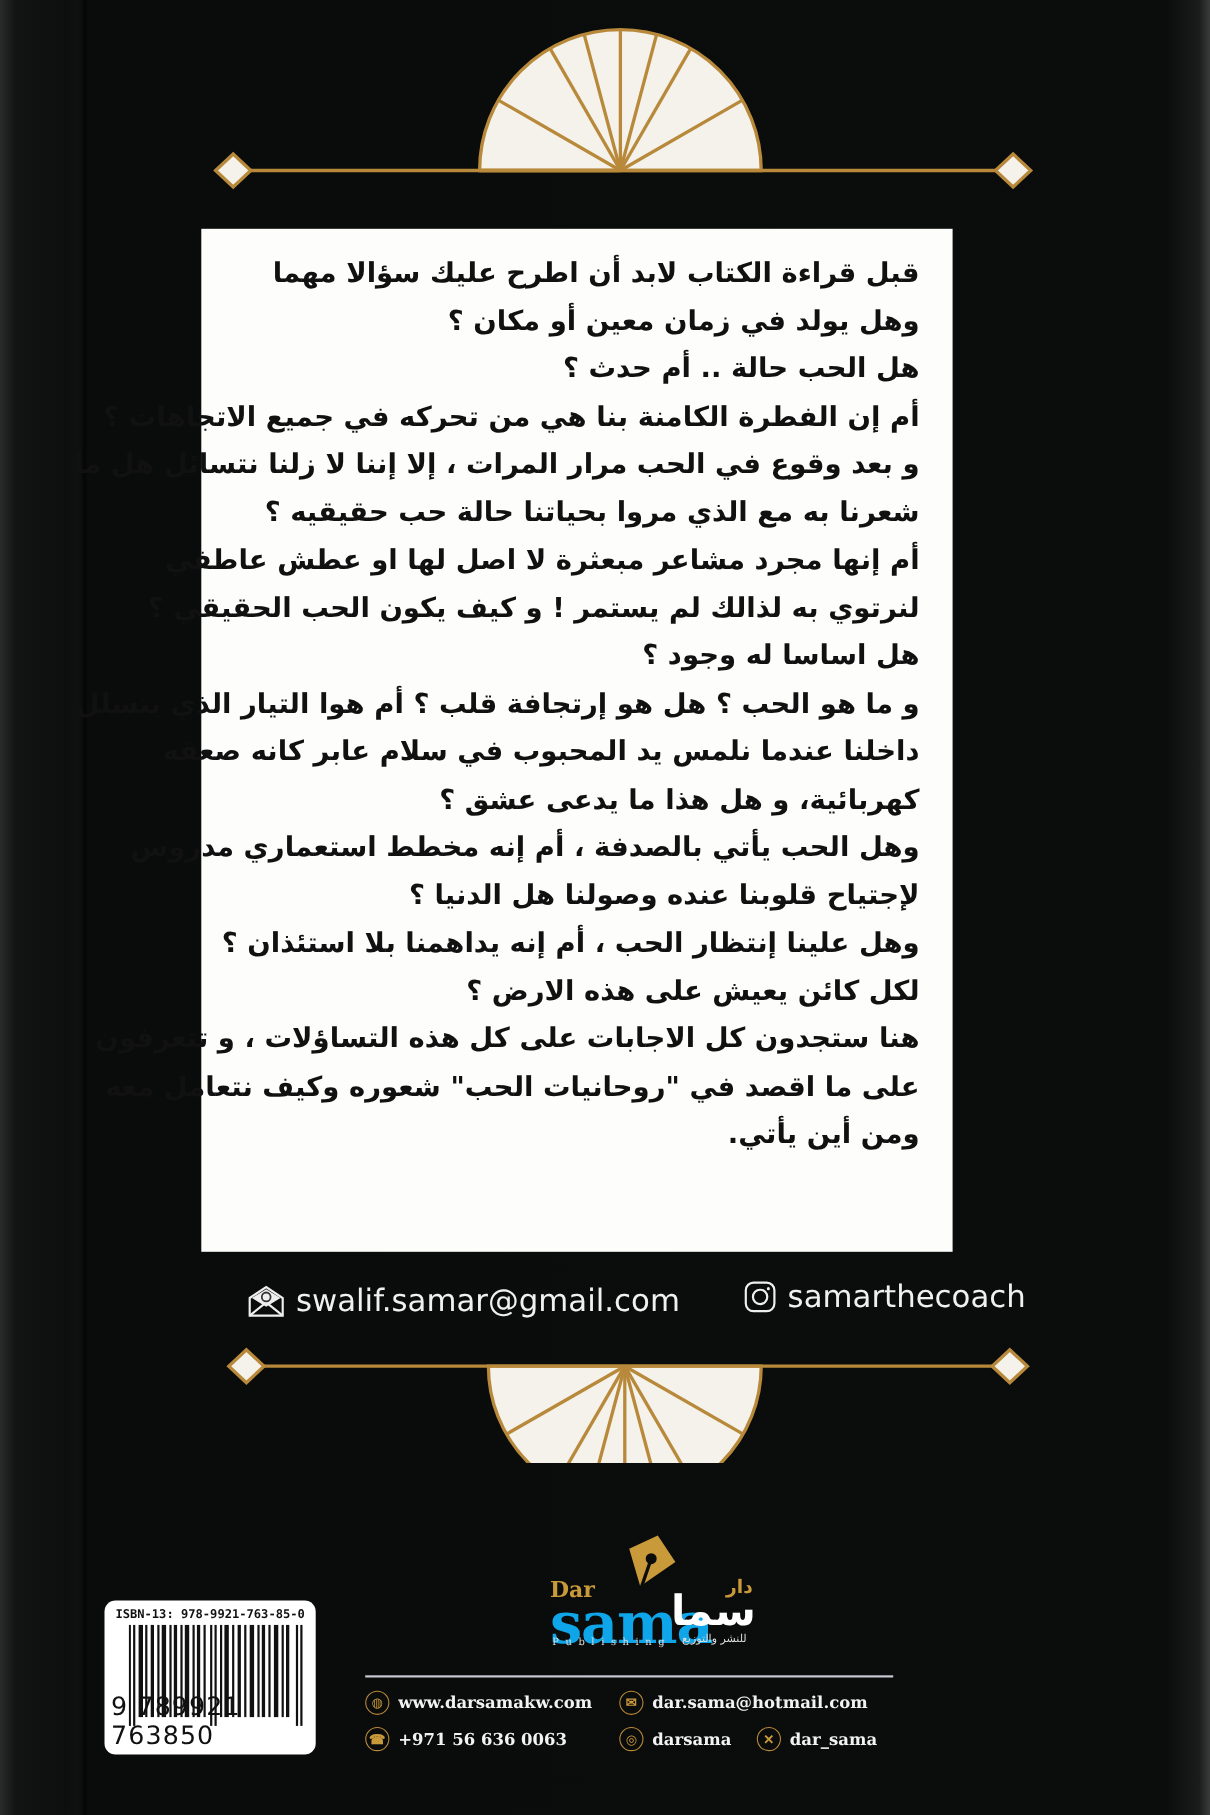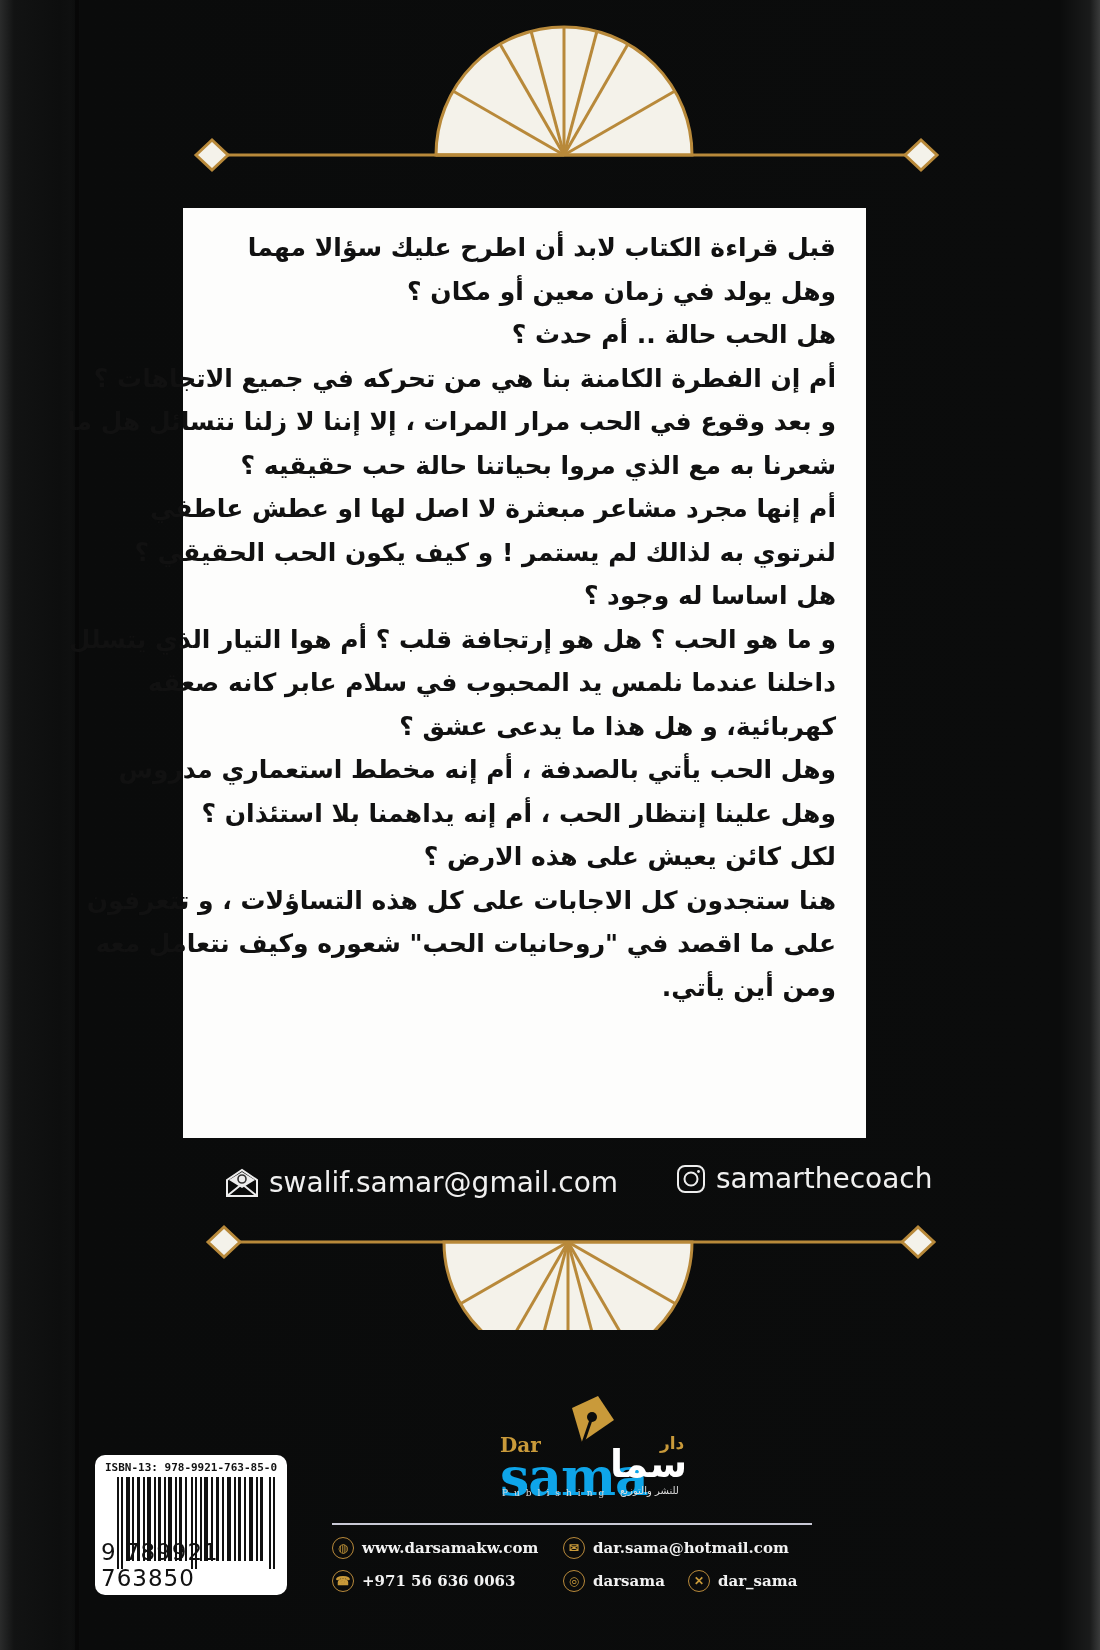--- a/index.html
+++ b/index.html
@@ -92,20 +92,21 @@
     <span class="line">أم إن الفطرة الكامنة بنا هي من تحركه في جميع الاتجاهات ؟</span>
     <span class="line">و بعد وقوع في الحب مرار المرات ، إلا إننا لا زلنا نتسائل هل ما</span>
     <span class="line">شعرنا به مع الذي مروا بحياتنا حالة حب حقيقيه ؟</span>
     <span class="line">أم إنها مجرد مشاعر مبعثرة لا اصل لها او عطش عاطفي</span>
     <span class="line">لنرتوي به لذالك لم يستمر ! و كيف يكون الحب الحقيقي ؟</span>
     <span class="line">هل اساسا له وجود ؟</span>
     <span class="line">و ما هو الحب ؟ هل هو إرتجافة قلب ؟ أم هوا التيار الذي يتسلل</span>
     <span class="line">داخلنا عندما نلمس يد المحبوب في سلام عابر كانه صعقه</span>
     <span class="line">كهربائية، و هل هذا ما يدعى عشق ؟</span>
     <span class="line">وهل الحب يأتي بالصدفة ، أم إنه مخطط استعماري مدروس</span>
+    <span class="line">لإجتياح قلوبنا عنده وصولنا هل الدنيا ؟</span>
     <span class="line">وهل علينا إنتظار الحب ، أم إنه يداهمنا بلا استئذان ؟</span>
     <span class="line">لكل كائن يعيش على هذه الارض ؟</span>
     <span class="line">هنا ستجدون كل الاجابات على كل هذه التساؤلات ، و تتعرفون</span>
     <span class="line">على ما اقصد في "روحانيات الحب" شعوره وكيف نتعامل معه</span>
     <span class="line">ومن أين يأتي.</span>
   </div>
 </div>
 
 <div class="contact" style="left:225px; top:1166px;">
   <svg width="34" height="30" viewBox="0 0 34 30">

